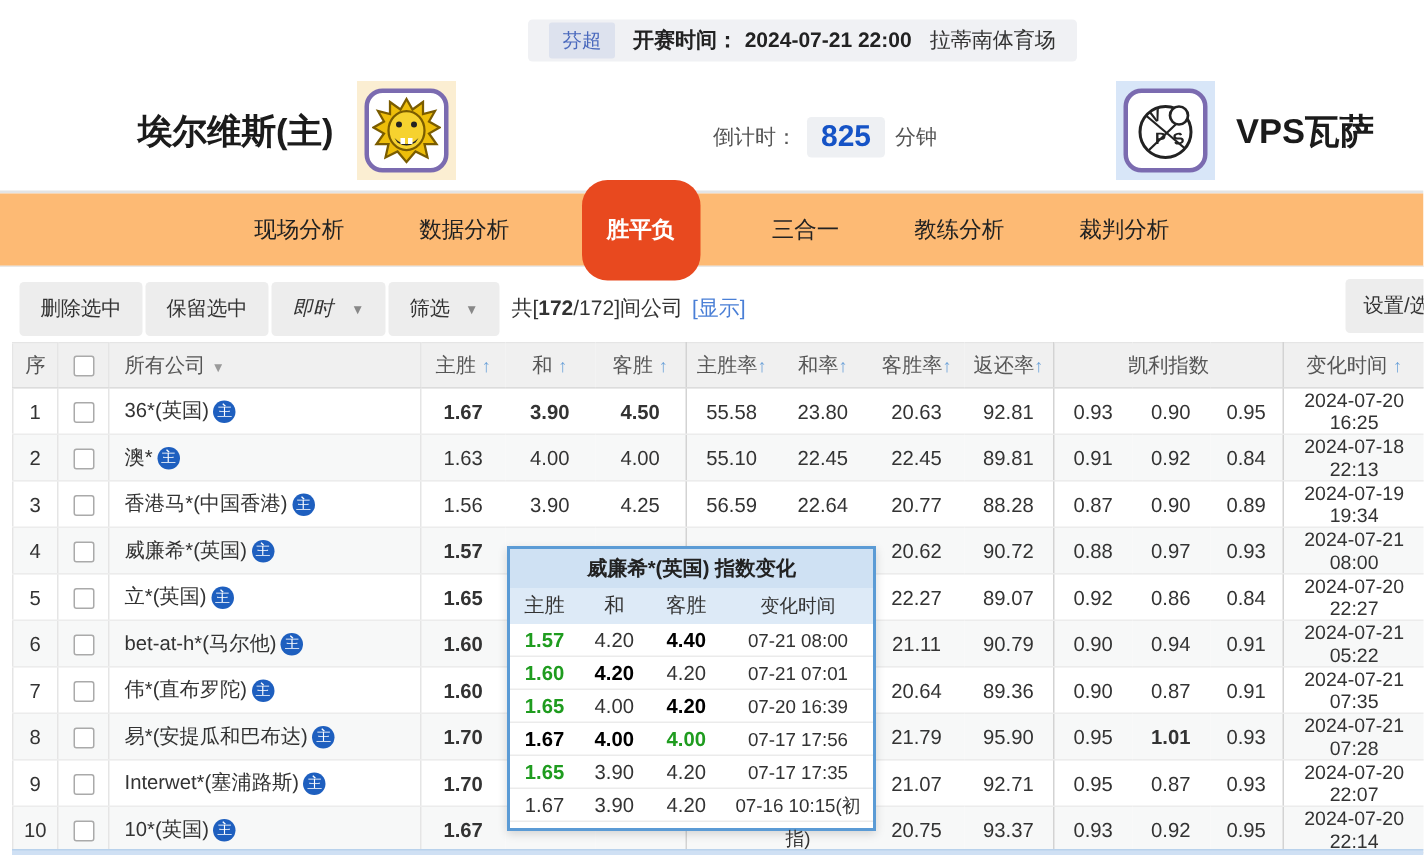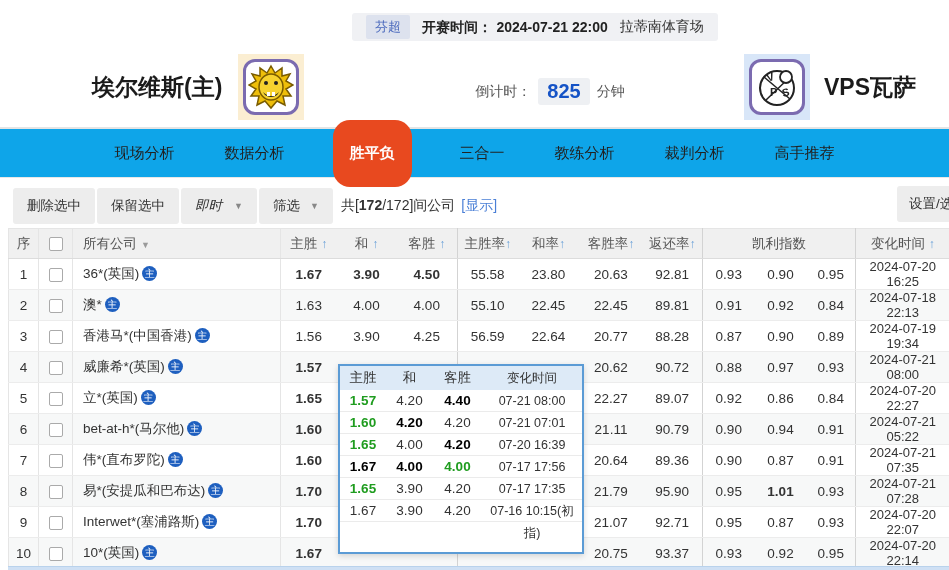--- a/index.html
+++ b/index.html
@@ -22,21 +22,21 @@
   .logo-box.away { left:744px; background:#d8e6f8; }
   .logo-inner { width:56px; height:56px; background:#fff; border:3px solid #7b6bb0; border-radius:12px;
     display:flex; align-items:center; justify-content:center; }
   .countdown { position:absolute; left:430px; top:78px; width:240px; display:flex; align-items:center;
     justify-content:center; gap:7px; font-size:14px; color:#555; }
   .cd-value { background:#eef0f3; color:#1553c6; font-weight:bold; font-size:20px; padding:2px 9px; border-radius:3px; }
 
   
   .tab-sep-top { position:absolute; left:0; top:127px; width:949px; height:0; border-top:2px solid #e4e4e4; }
   .tabbar { position:absolute; left:0; top:129px; width:949px; height:49px; display:flex; align-items:center;
-    justify-content:center; gap:46px; background:#0ea5e9; border-bottom:1px solid #e8e8e8; }
+    justify-content:center; gap:46px; background:#fdba74; border-bottom:1px solid #e8e8e8; }
   .tab { font-size:15px; color:#222; cursor:pointer; padding:8px 2px; }
   .tab.active { background:#e8491f; color:#fff; font-weight:bold; border-radius:17px; padding:24px 17px; }
 
   
   .toolbar { position:absolute; left:0; top:186px; width:949px; height:40px; display:flex; align-items:center; gap:2px; padding-left:13px; }
   .tbtn { background:#ededed; border:0; border-radius:3px; font-size:13.5px; color:#333; padding:9px 14px;
     font-family:inherit; cursor:pointer; display:inline-flex; align-items:center; }
   .tbtn .caret { color:#888; font-size:9px; margin-left:10px; }
   .tbtn.dd-instant { width:76px; justify-content:space-between;font-style:italic; }
   .count-text { font-size:14px; color:#333; margin-left:6px; }
@@ -126,21 +126,20 @@
   <div class="away-name">VPS瓦萨</div>
 
   <div class="tab-sep-top"></div>
   <div class="tabbar">
     <span class="tab">现场分析</span>
     <span class="tab">数据分析</span>
     <span class="tab active">胜平负</span>
     <span class="tab">三合一</span>
     <span class="tab">教练分析</span>
     <span class="tab">裁判分析</span>
-    <span class="tab">高手推荐</span>
   </div>
 
   <div class="toolbar">
     <button class="tbtn">删除选中</button>
     <button class="tbtn">保留选中</button>
     <button class="tbtn dd-instant">
       <span>即时</span>
       <span class="caret">▼</span>
     </button>
     <button class="tbtn">
@@ -345,20 +344,21 @@
           <td>0.92</td>
           <td class="bG ">0.95</td>
           <td class="c-time">2024-07-20 22:14</td>
         </tr>
       </tbody>
   </table>
 
   <div class="next-row-strip"></div>
 
   <div class="popup">
+    <div class="popup-title">威廉希*(英国) 指数变化</div>
     <div class="popup-head">
       <span class="pc pc0">主胜</span>
       <span class="pc pc1">和</span>
       <span class="pc pc2">客胜</span>
       <span class="pc pc3">变化时间</span>
     </div>
     <div>
         <div class="popup-row">
           <span class="pc pc0 v-green">1.57</span>
           <span class="pc pc1 ">4.20</span>

